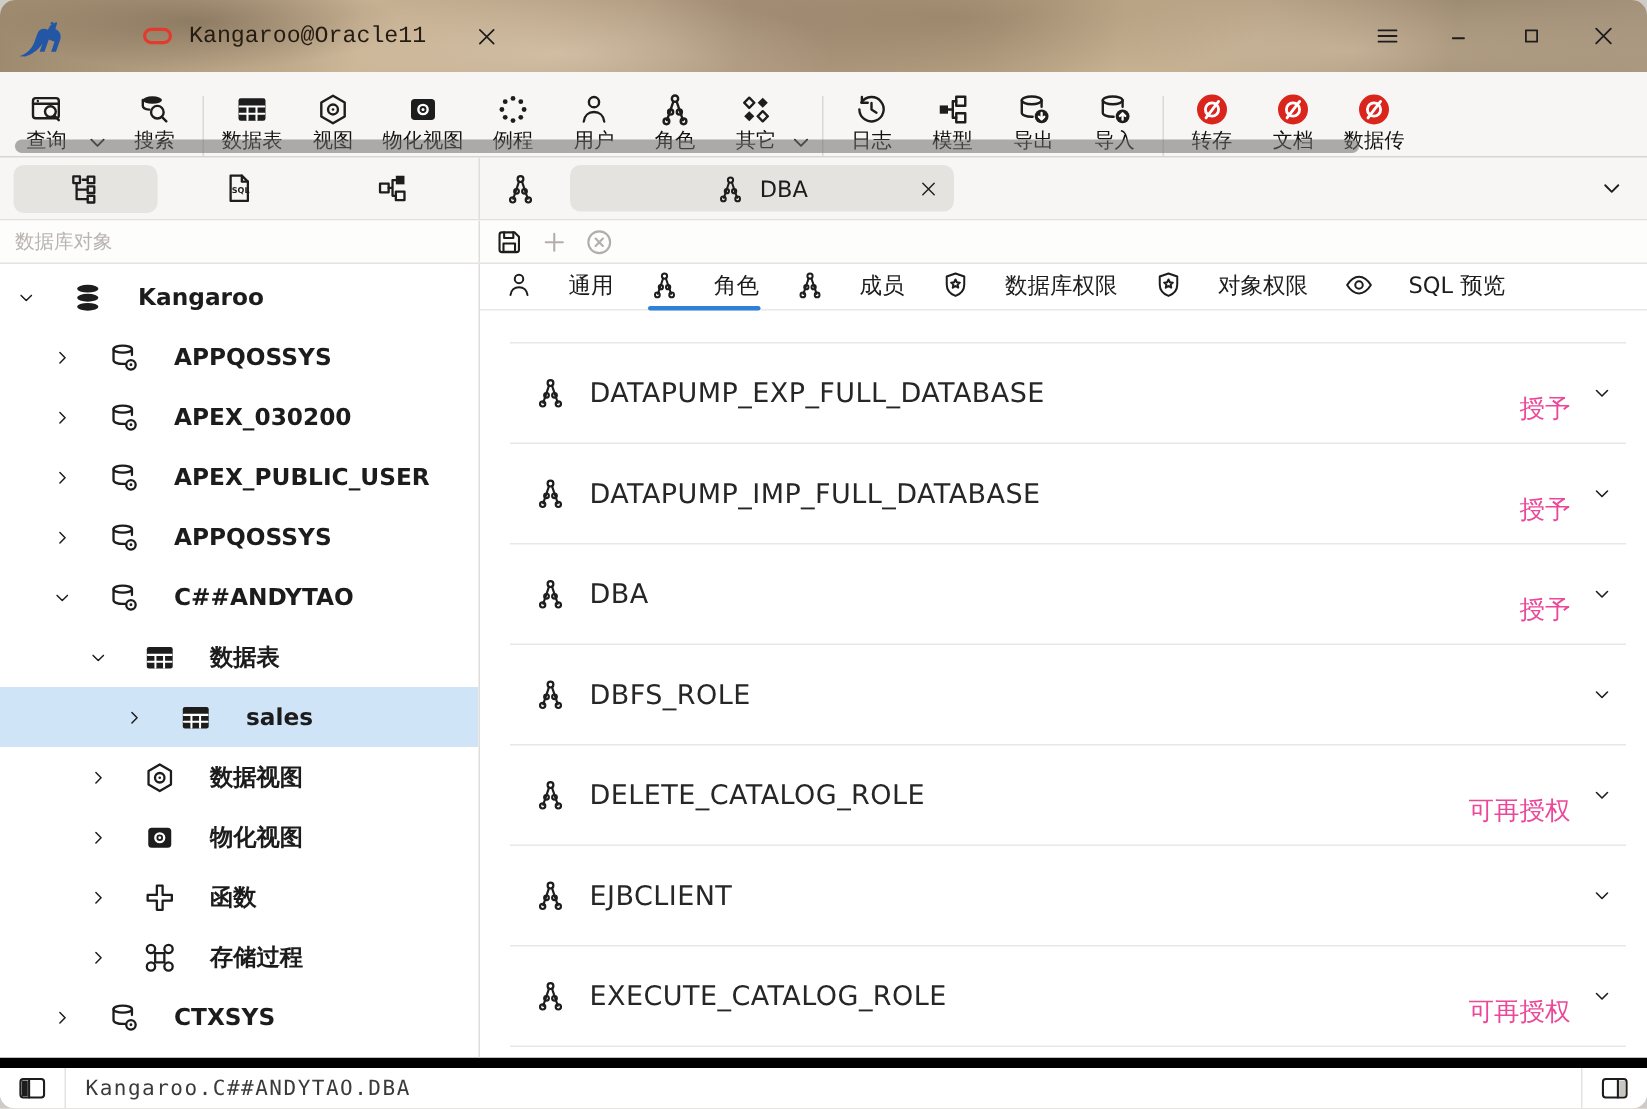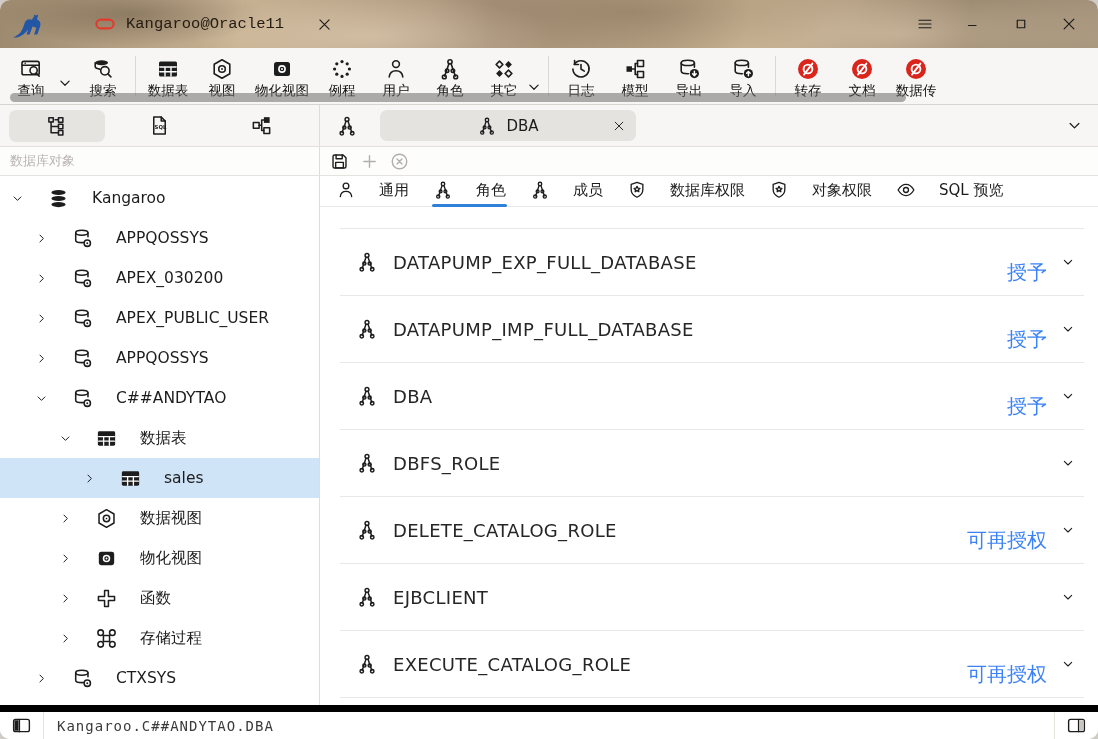--- a/index.html
+++ b/index.html
@@ -21,21 +21,21 @@
   }
   .app-logo{width:34px;height:34px;margin-left:8px;flex:0 0 auto;}
   .conn-tab{display:flex;align-items:center;gap:10px;margin-left:52px;font-size:15.5px;color:#241c12;font-weight:500;font-family:Liberation Mono, monospace;}
   .conn-tab .oracle-ic{width:22px;height:22px;}
   .conn-close{width:17px;height:17px;margin-left:22px;cursor:pointer;}
   .win-controls{margin-left:auto;display:flex;align-items:center;gap:30px;margin-right:20px;}
   .win-controls svg{width:18px;height:18px;cursor:pointer;}
   
   .toolbar{
     height:57px;background:#f7f6f4;border-bottom:1px solid #d8d5d1;
-    display:flex;align-items:center;padding:0 0 0 4px;position:relative;white-space:nowrap;
+    display:flex;align-items:flex-end;padding:0 0 0 4px;position:relative;white-space:nowrap;
   }
   .tbi{display:flex;flex-direction:column;align-items:center;justify-content:center;gap:1px;
        min-width:54px;padding:3px 6px 2px;cursor:pointer;border-radius:5px;}
   .tbi .tbicon{height:26px;display:flex;align-items:center;}
   .tbi .tbicon svg{width:24px;height:24px;}
   .tblabel{font-size:13.5px;color:#111;line-height:15px;}
   .tb-sep{width:1px;height:40px;background:#dcd8d4;margin:0 5px;flex:0 0 auto;}
   .tb-chev{width:18px;height:18px;margin:14px 2px 0 -2px;cursor:pointer;flex:0 0 auto;}
   .tb-chev.inline{margin:22px 0 0 -6px;}
   .tb-scroll{position:absolute;left:10px;top:45px;width:896px;height:9px;border-radius:5px;
@@ -57,38 +57,38 @@
   .toolrow{height:29px;display:flex;background:#fdfdfc;border-bottom:1px solid #e6e3df;}
   .filter-cell{width:320px;flex:0 0 auto;border-right:1px solid #e0ddd9;display:flex;align-items:center;}
   .filter-input{border:none;outline:none;width:100%;height:100%;padding:0 10px;font-size:13px;
                 font-family:Liberation Serif, serif;background:transparent;color:#333;}
   .filter-input::placeholder{color:#b8b4b0;}
   .actions-cell{flex:1;display:flex;align-items:center;gap:9px;padding-left:9px;}
   .actions-cell svg{width:21px;height:21px;cursor:pointer;}
   
   .content{display:flex;height:529px;}
   .sidebar{width:320px;flex:0 0 auto;border-right:1px solid #e0ddd9;overflow:hidden;padding-top:2px;background:#fff;}
-  .titem{height:40px;display:flex;align-items:center;gap:22px;font-size:15.5px;cursor:pointer;}
+  .titem{height:40px;display:flex;align-items:center;gap:22px;font-size:15.5px;cursor:pointer;font-weight:bold;}
   .titem .chev{width:15px;height:15px;flex:0 0 auto;}
   .titem .ticon{width:23px;height:23px;flex:0 0 auto;display:flex;}
   .titem .ticon svg{width:23px;height:23px;}
   .lvl0{padding-left:10px;} .lvl1{padding-left:34px;} .lvl2{padding-left:58px;} .lvl3{padding-left:82px;}
   .titem.selected{background:#cfe4f7;}
   .main{flex:1;display:flex;flex-direction:column;overflow:hidden;background:#fff;}
   .mtabs{height:31px;display:flex;align-items:flex-start;gap:22px;padding-left:15px;border-bottom:1px solid #ebe8e5;}
   .mtab{display:flex;align-items:center;gap:23px;font-size:15px;height:28px;padding:0 1px;cursor:pointer;position:relative;}
   .mtab svg{width:20px;height:20px;}
   .mtab.active::after{content:"";position:absolute;left:0;right:0;bottom:-3px;height:3.5px;background:#2f80d8;border-radius:2px;}
   .role-list{flex:1;padding:0 14px 0 20px;overflow:hidden;}
   .list-cut{height:22px;border-bottom:1px solid #eae8e5;}
   .role-row{height:67px;display:flex;align-items:center;border-bottom:1px solid #eae8e5;cursor:pointer;}
   .role-row .ricon{width:22px;height:22px;margin:0 15px 0 16px;flex:0 0 auto;}
   .rname{font-size:18px;letter-spacing:.3px;color:#262626;}
   .rspacer{flex:1;}
-  .rgrant{font-size:20px;color:#3b82f6;margin-right:13px;margin-top:20px;}
+  .rgrant{font-size:17px;color:#ec4899;margin-right:13px;margin-top:20px;}
   .role-row .chev{width:16px;height:16px;margin-right:8px;flex:0 0 auto;}
   
   .statusbar{height:34px;border-top:7px solid #000000;background:#fff;display:flex;align-items:center;}
   .sb-ic{width:21px;height:21px;margin:0 11px;cursor:pointer;flex:0 0 auto;}
   .sb-sep{width:1px;height:100%;background:#e6e3df;flex:0 0 auto;}
   .sb-path{font-family:"DejaVu Sans Mono",monospace;font-size:14px;letter-spacing:1px;color:#3a3a3a;padding-left:13px;flex:1;}
   
   svg.ln{stroke:#1d1d1d;fill:none;stroke-width:1.6;stroke-linecap:round;stroke-linejoin:round;}
   svg.gray{stroke:#b2afab;}
 </style>

